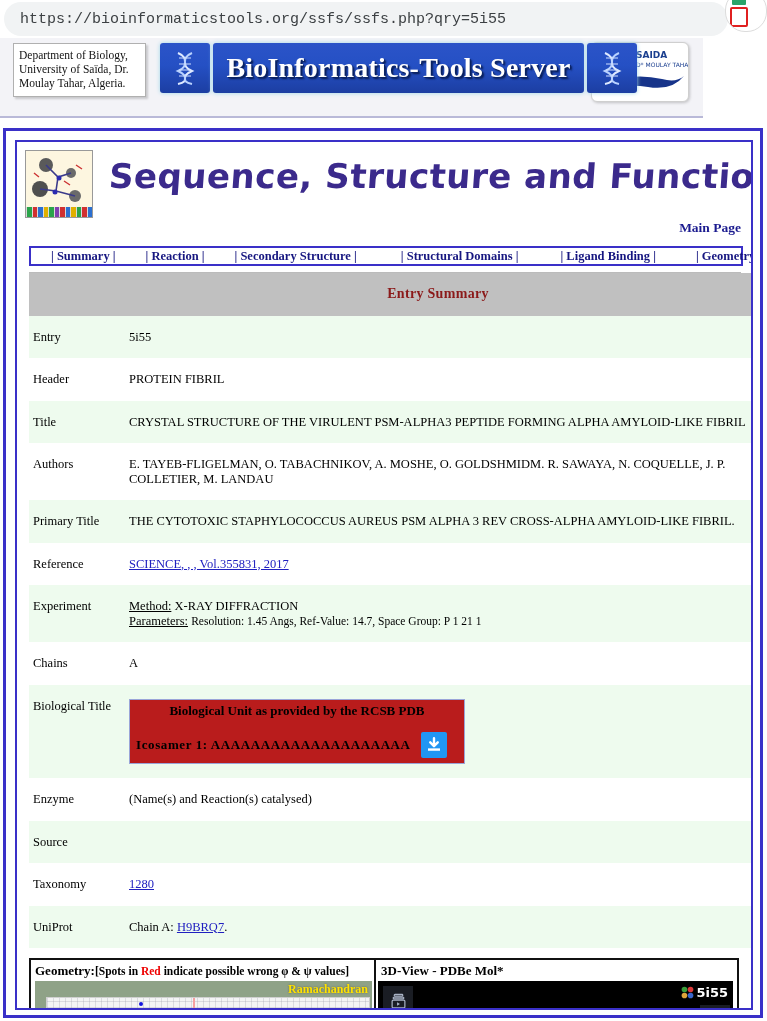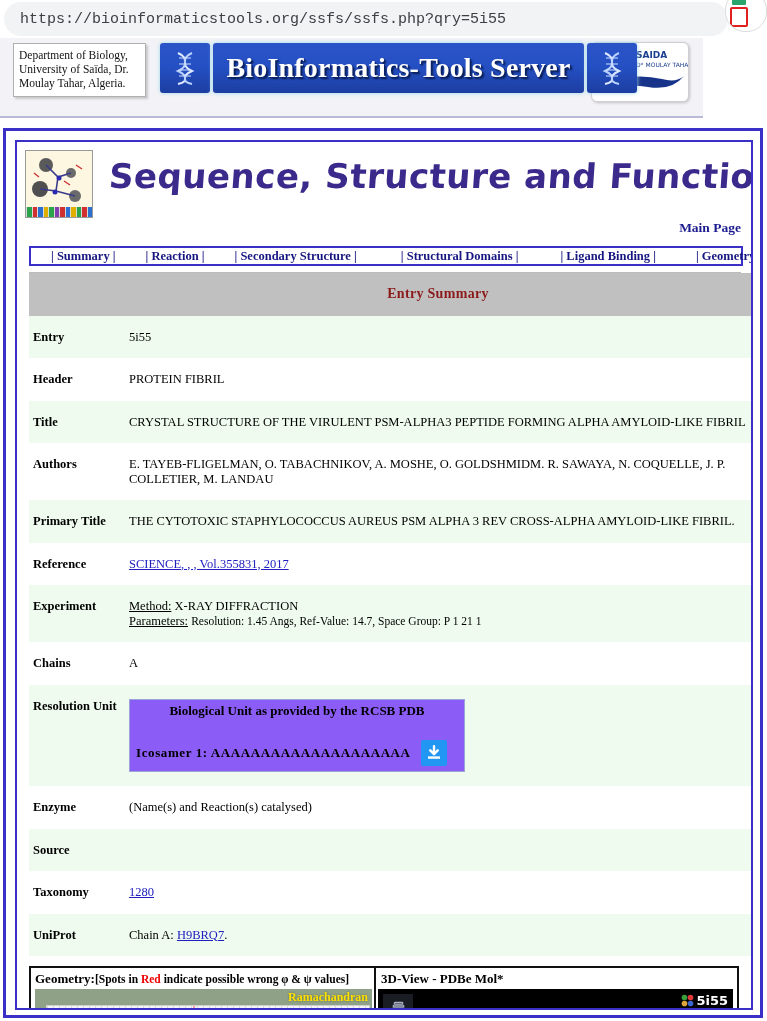--- a/index.html
+++ b/index.html
@@ -176,45 +176,45 @@
     border-top: 1px solid #bbb;
   }
   table#summary {
     width: 722px;
     border-collapse: collapse;
     font-family: "Liberation Serif", serif;
     font-size: 12.5px;
     color: #000;
   }
   #summary td { padding: 14px 4px; vertical-align: top; line-height: 14.5px; }
-  #summary td.lbl { width: 88px; font-weight: bold; }
+  #summary td.lbl { width: 88px; font-weight: normal; }
   .hdr-left { background: #c0c0c0; }
   .hdr-title {
     background: #c0c0c0;
     text-align: center;
     font-weight: bold; font-size: 14px;
     color: #8b1a1a;
     letter-spacing: .3px;
   }
   tr.alt td { background: #eefbee; }
   tr.plain td { background: #ffffff; }
   a.link { color: #2020c0; text-decoration: underline; }
   .udl { text-decoration: underline; }
 
   
   #bio-box {
     border: 1px solid #9aa5d8;
-    background: #8b5cf6;
+    background: #b91c1c;
     width: 336px;
     padding: 4px 6px 5px 6px;
     box-sizing: border-box;
   }
   #bio-head { text-align: center; font-weight: bold; font-size: 13px; }
   #bio-row {
-    margin-top: 22px;
+    margin-top: 14px;
     display: flex; align-items: center;
     font-weight: bold; font-size: 13px;
     letter-spacing: .6px;
     gap: 8px;
   }
   #dl-btn {
     margin-left: 2px;
     width: 26px; height: 26px;
     background: #2196f3;
     border-radius: 2px;
@@ -483,21 +483,21 @@
             <span class="udl">Parameters:</span>
             <span style="font-size:11.5px">Resolution: 1.45 Angs, Ref-Value: 14.7, Space Group: P 1 21 1</span>
           </div>
         </td>
       </tr>
       <tr class="plain">
         <td class="lbl">Chains</td>
         <td>A</td>
       </tr>
       <tr class="alt">
-        <td class="lbl">Resolution Unit</td>
+        <td class="lbl">Biological Title</td>
         <td>
           <div id="bio-box">
             <div id="bio-head">Biological Unit as provided by the RCSB PDB</div>
             <div id="bio-row">
               <span>Icosamer 1: AAAAAAAAAAAAAAAAAAAA</span>
               <span id="dl-btn">
                 <svg width="18" height="18" viewBox="0 0 24 24">
                   <path d="M12 3 v9 M12 13.5 l-5-5 M12 13.5 l5-5" stroke="#ffffff" stroke-width="3.2" fill="none" stroke-linecap="round" stroke-linejoin="round"></path>
                   <rect x="4" y="16.5" width="16" height="3.2" fill="#ffffff"></rect>
                 </svg>

